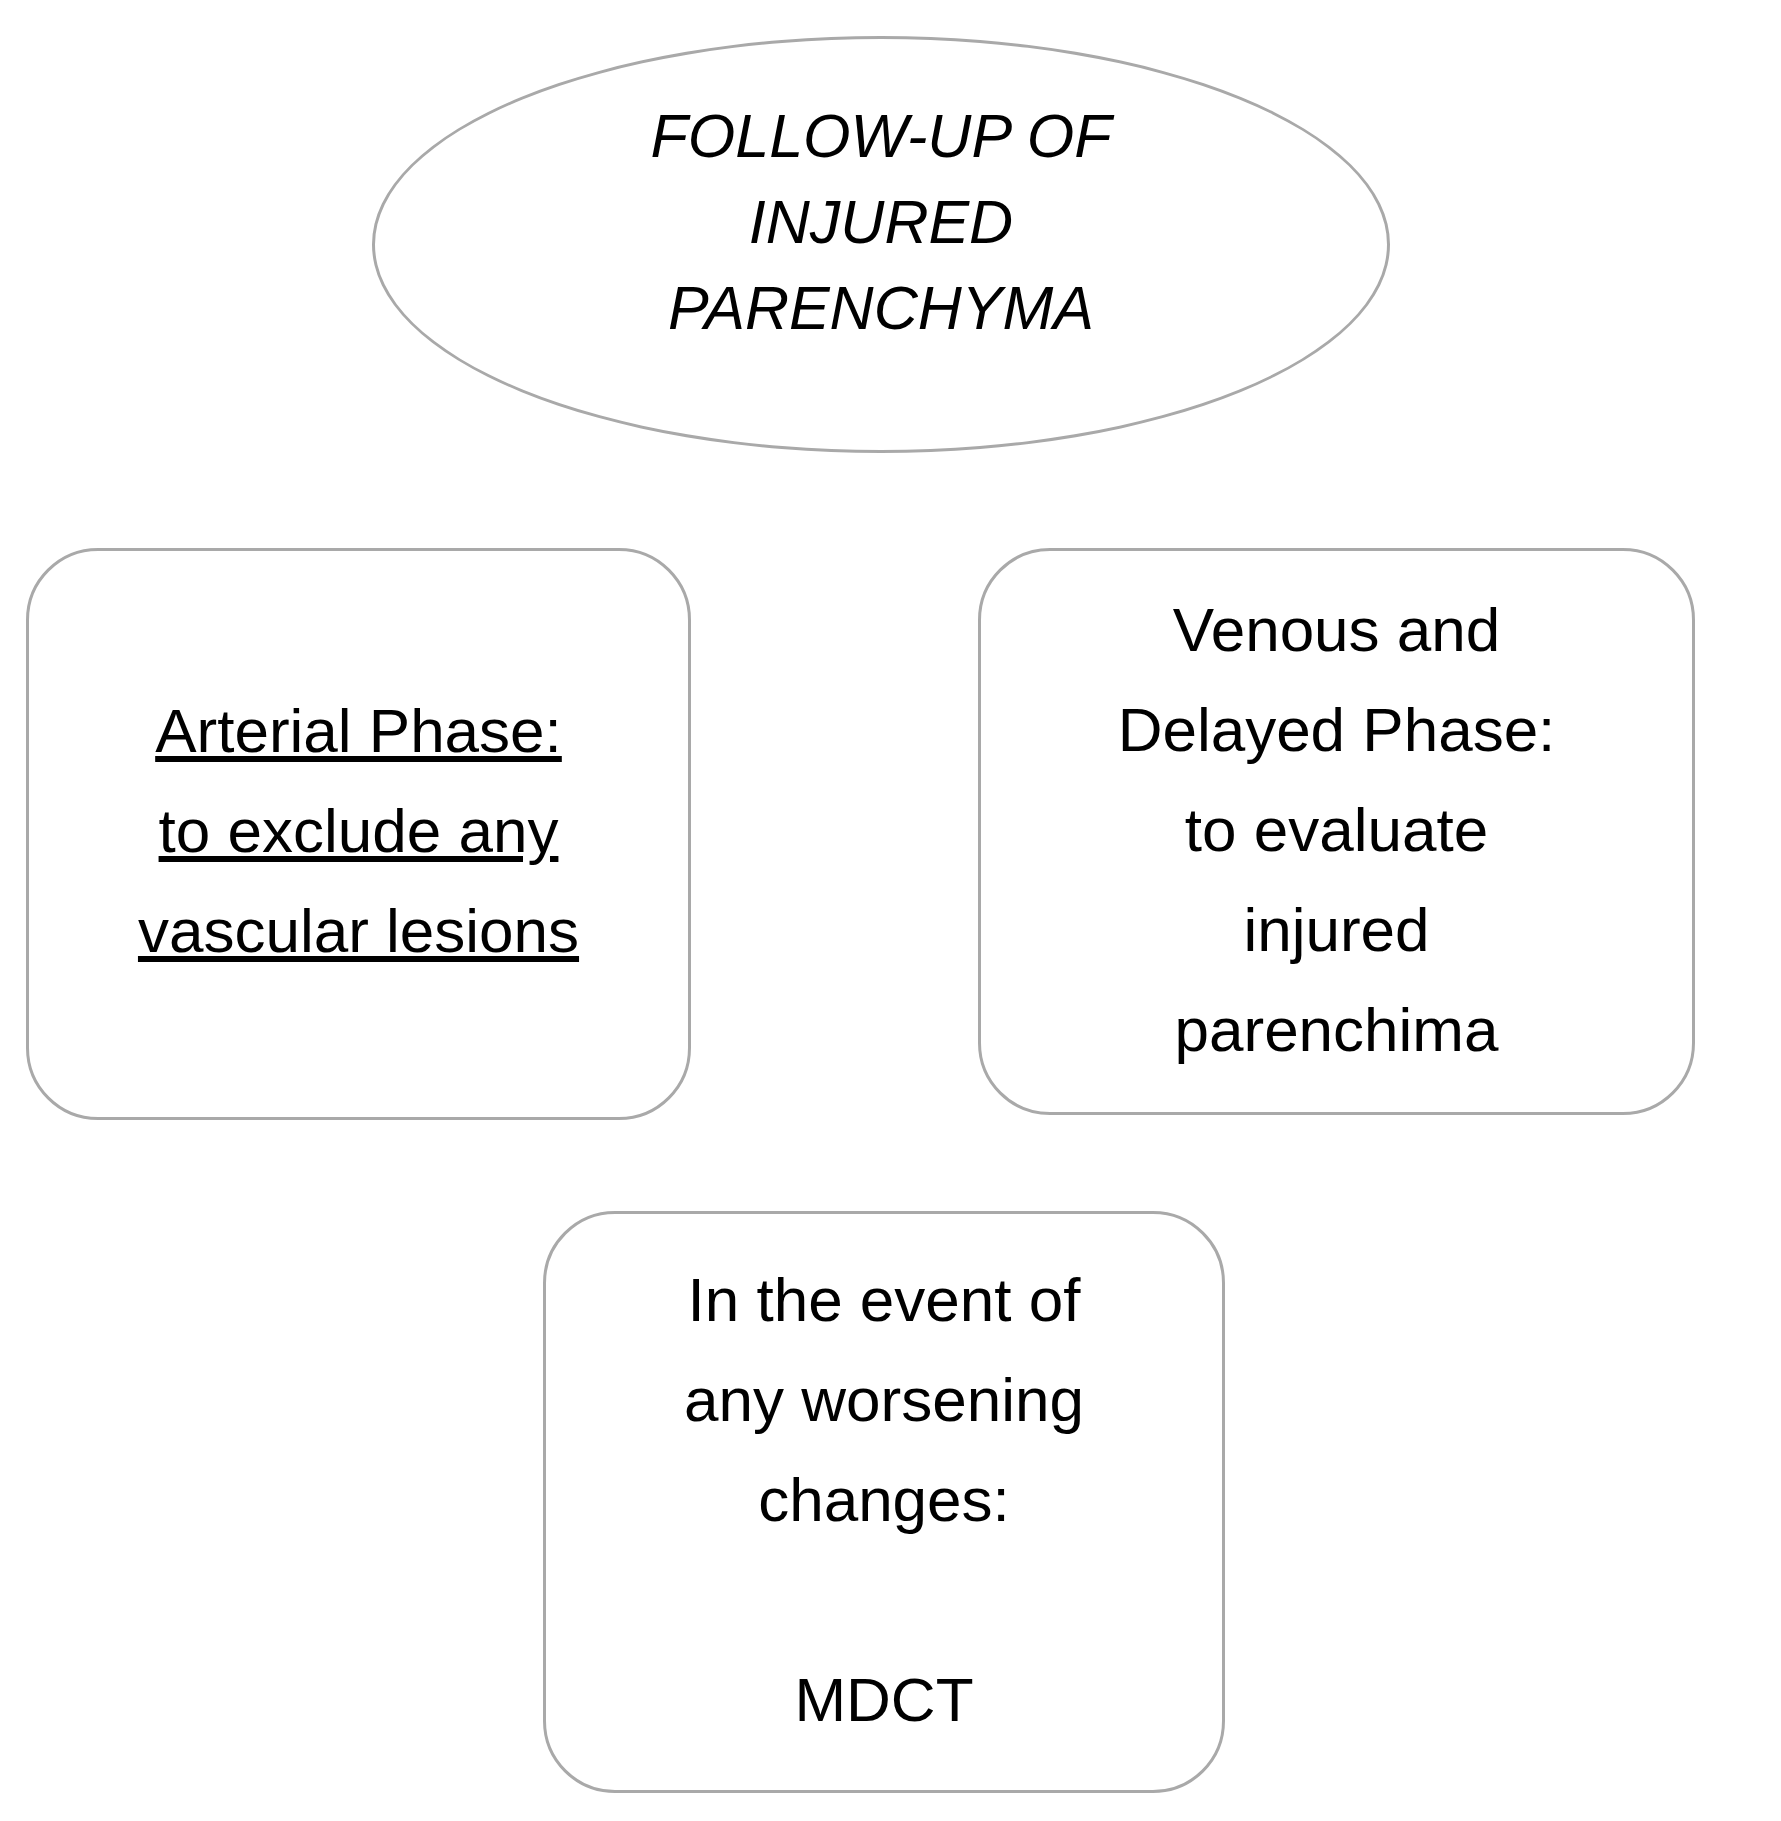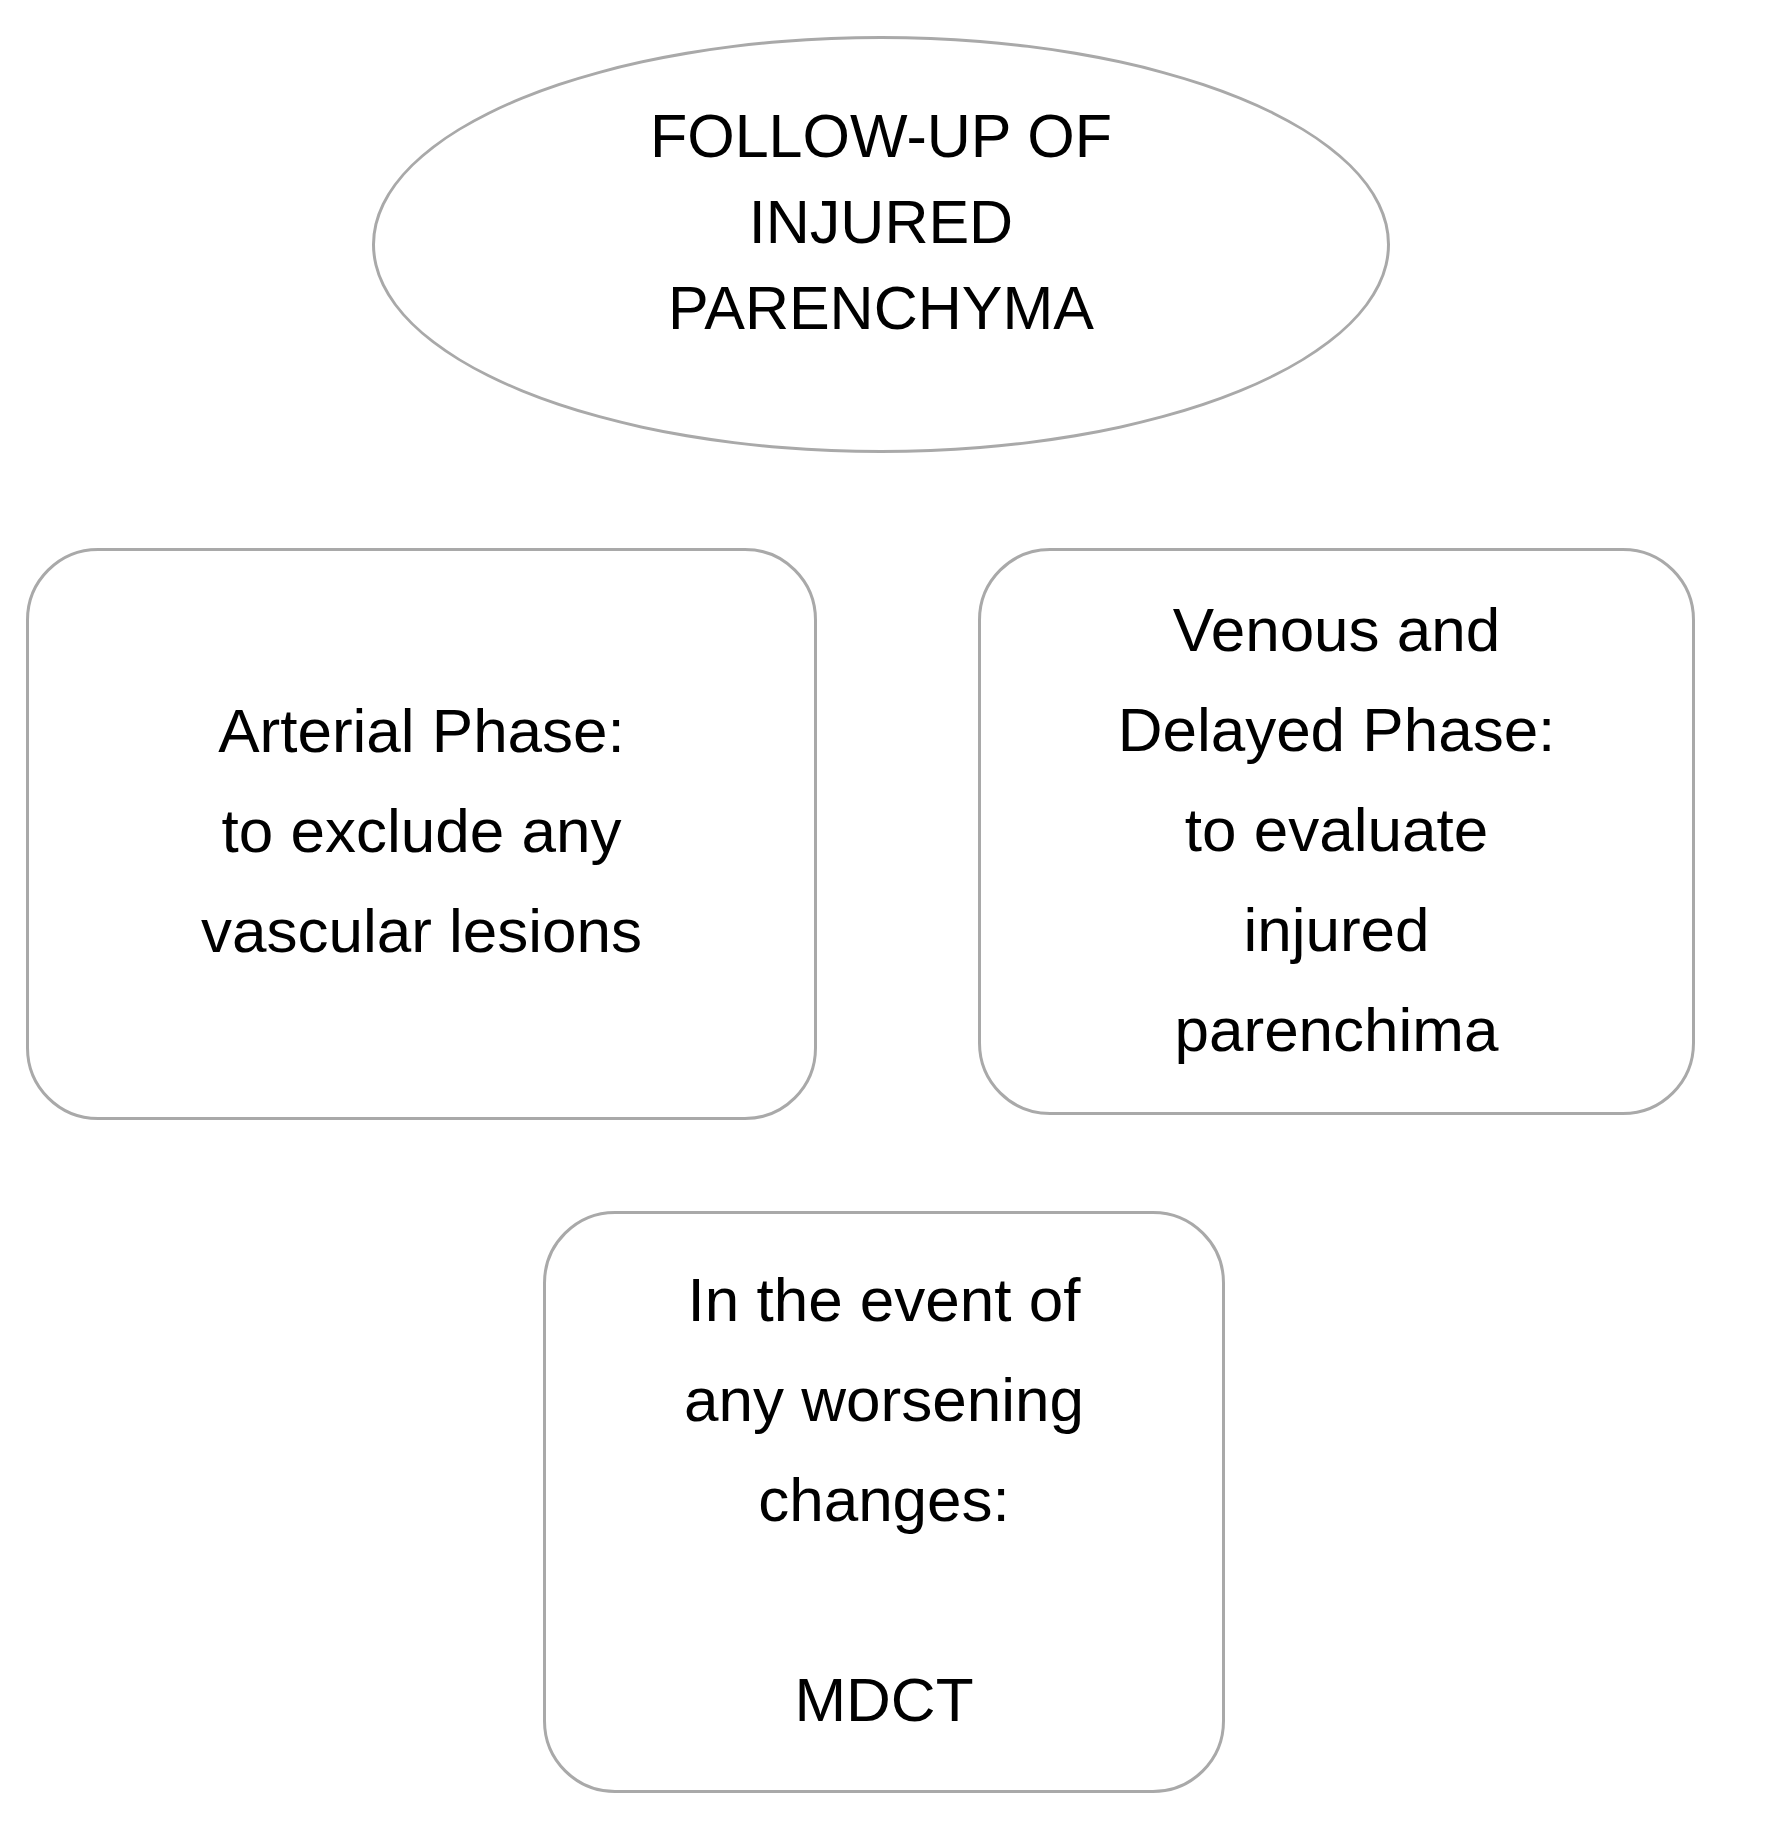--- a/index.html
+++ b/index.html
@@ -26,20 +26,21 @@
     top: 36px;
     width: 1018px;
     height: 417px;
     border: 3px solid #a9a9a9;
     border-radius: 50%;
     box-sizing: border-box;
     background: #ffffff;
     display: flex;
     align-items: flex-start;
     justify-content: center;
+    font-style: italic;
   }
   .ellipse-text {
     margin-top: 54px;
     width: 620px;
     text-align: center;
     font-size: 61px;
     line-height: 86px;
     letter-spacing: 0px;
     font-weight: 400;
     color: #000000;
@@ -63,21 +64,21 @@
     font-size: 62px;
     line-height: 100px;
     font-weight: 400;
     color: #000000;
     padding: 0 26px;
     box-sizing: border-box;
   }
   .box-text .ln { display: block; white-space: nowrap; }
   .box-text .ln.blank { height: 100px; }
 
-  #box-arterial  { left: 26px;  top: 548px;  width: 791px;  height: 572px; }
+  #box-arterial  { left: 26px;  top: 548px;  width: 665px;  height: 572px; text-decoration: underline; }
   #box-venous    { left: 978px; top: 548px;  width: 717px;  height: 567px; }
   #box-worsening { left: 543px; top: 1211px; width: 682px;  height: 582px; }
 
   #box-arterial .box-text  { margin-top: -6px; }
   #box-venous .box-text    { margin-top: -4px; }
   #box-worsening .box-text { margin-top: -4px; }
 </style>
 </head>
 <body>
 

